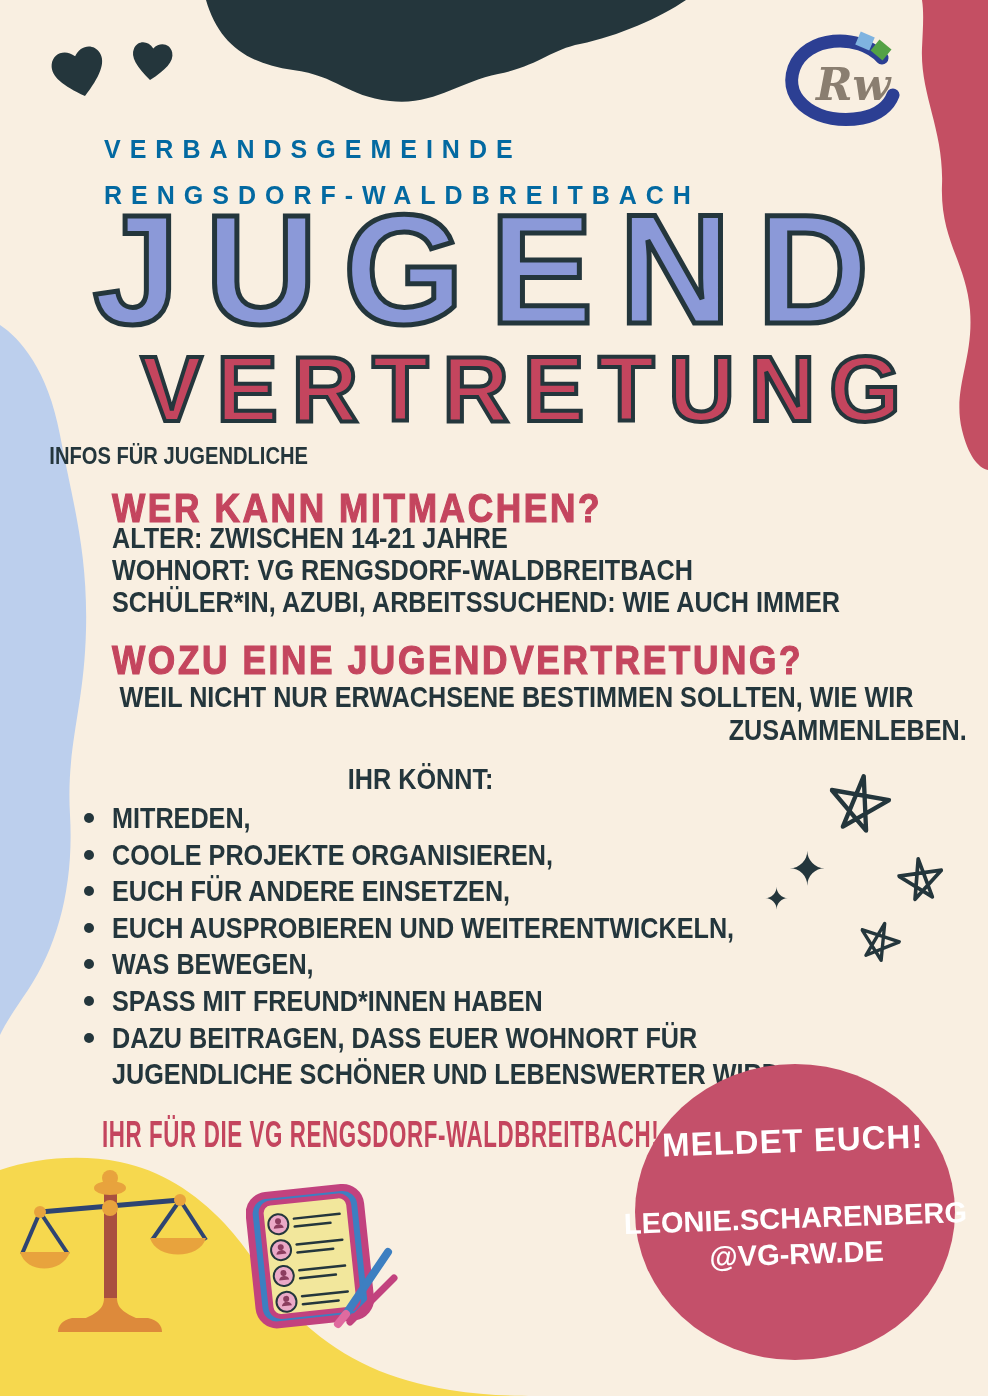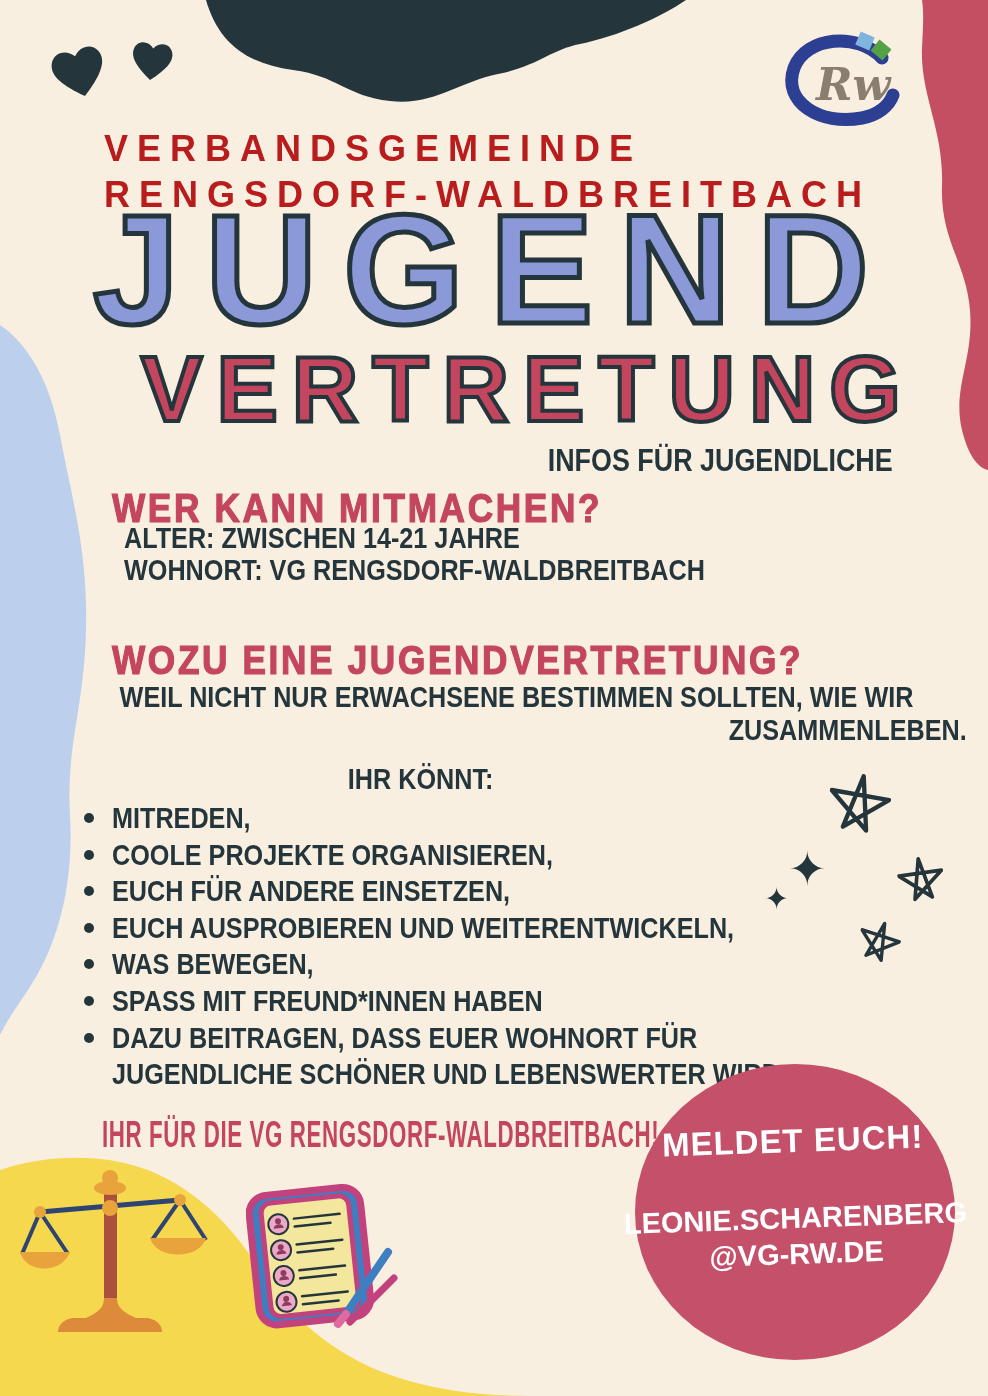--- a/index.html
+++ b/index.html
@@ -12,37 +12,37 @@
   svg{display:block;}
 
   
   .cond{display:inline-block;transform:scaleX(0.84);transform-origin:left center;
         font-weight:700;white-space:nowrap;}
   .cond-c{display:inline-block;transform:scaleX(0.84);transform-origin:center center;
         font-weight:700;white-space:nowrap;}
   .cond-r{display:inline-block;transform:scaleX(0.84);transform-origin:right center;
         font-weight:700;white-space:nowrap;}
 
-  .org-title{left:104px;top:126px;font-size:36px;font-weight:700;
-             letter-spacing:9px;line-height:46px;color:#b91c1c;}
+  .org-title{left:104px;top:126px;font-size:25px;font-weight:700;
+             letter-spacing:9px;line-height:46px;color:#0369a1;}
   .title-jugend{left:0;top:192px;width:988px;text-align:center;
      font-size:155px;line-height:1;font-weight:800;letter-spacing:26px;
      color:#8b99d8;-webkit-text-stroke:5px #24363c;white-space:nowrap;}
   .title-vertretung{left:0;top:343px;width:988px;text-align:center;
      font-size:92px;line-height:1;font-weight:800;letter-spacing:14px;
      color:#c4455e;-webkit-text-stroke:4px #24363c;white-space:nowrap;margin-left:34px;}
-  .subtitle{left:0;right:95px;top:442px;text-align:right;font-size:32px;margin-left:16px;}
+  .subtitle{left:0;right:95px;top:442px;font-size:24px;}
 
   .bubble-heading{font-size:40px;font-weight:800;color:#c4455e;
      -webkit-text-stroke:1.2px #c4455e;letter-spacing:3px;white-space:nowrap;
      display:inline-block;transform:scaleX(0.88);transform-origin:left center;}
   .who-head{left:112px;top:486px;}
   .why-head{left:112px;top:638px;}
 
-  .body-lines{left:124px;top:522px;font-size:30px;}
+  .body-lines{left:112px;top:522px;font-size:30px;}
   .body-lines div{height:32px;line-height:32px;}
 
   .why-body{left:1px;top:680px;width:988px;text-align:right;font-size:30px;}
   .why-body div{height:33px;line-height:33px;}
   .why-intro{left:0;top:762px;width:841px;text-align:center;font-size:30px;}
 
   .bullets{left:84px;top:800px;margin:0;padding:0;list-style:none;font-size:30px;}
   .bullets li{display:flex;align-items:flex-start;line-height:36.6px;}
   .bullets .dot{flex:0 0 auto;width:10px;height:10px;border-radius:50%;
      background:#24363c;margin:13px 18px 0 0;}
@@ -111,20 +111,21 @@
   <div class="abs subtitle">
     <span class="cond-r">INFOS FÜR JUGENDLICHE</span>
   </div>
 
   <div class="abs who-head">
     <span class="bubble-heading">WER KANN MITMACHEN?</span>
   </div>
   <div class="abs body-lines">
     <div><span class="cond">ALTER: ZWISCHEN 14-21 JAHRE</span></div>
     <div><span class="cond">WOHNORT: VG RENGSDORF-WALDBREITBACH</span></div>
+    <div><span class="cond">SCHÜLER*IN, AZUBI, ARBEITSSUCHEND: WIE AUCH IMMER</span></div>
   </div>
 
   <div class="abs why-head">
     <span class="bubble-heading">WOZU EINE JUGENDVERTRETUNG?</span>
   </div>
   <div class="abs why-body">
     <div><span class="cond-c">WEIL NICHT NUR ERWACHSENE BESTIMMEN SOLLTEN, WIE WIR</span></div>
     <div><span class="cond-c">ZUSAMMENLEBEN.</span></div>
   </div>
   <div class="abs why-intro">

